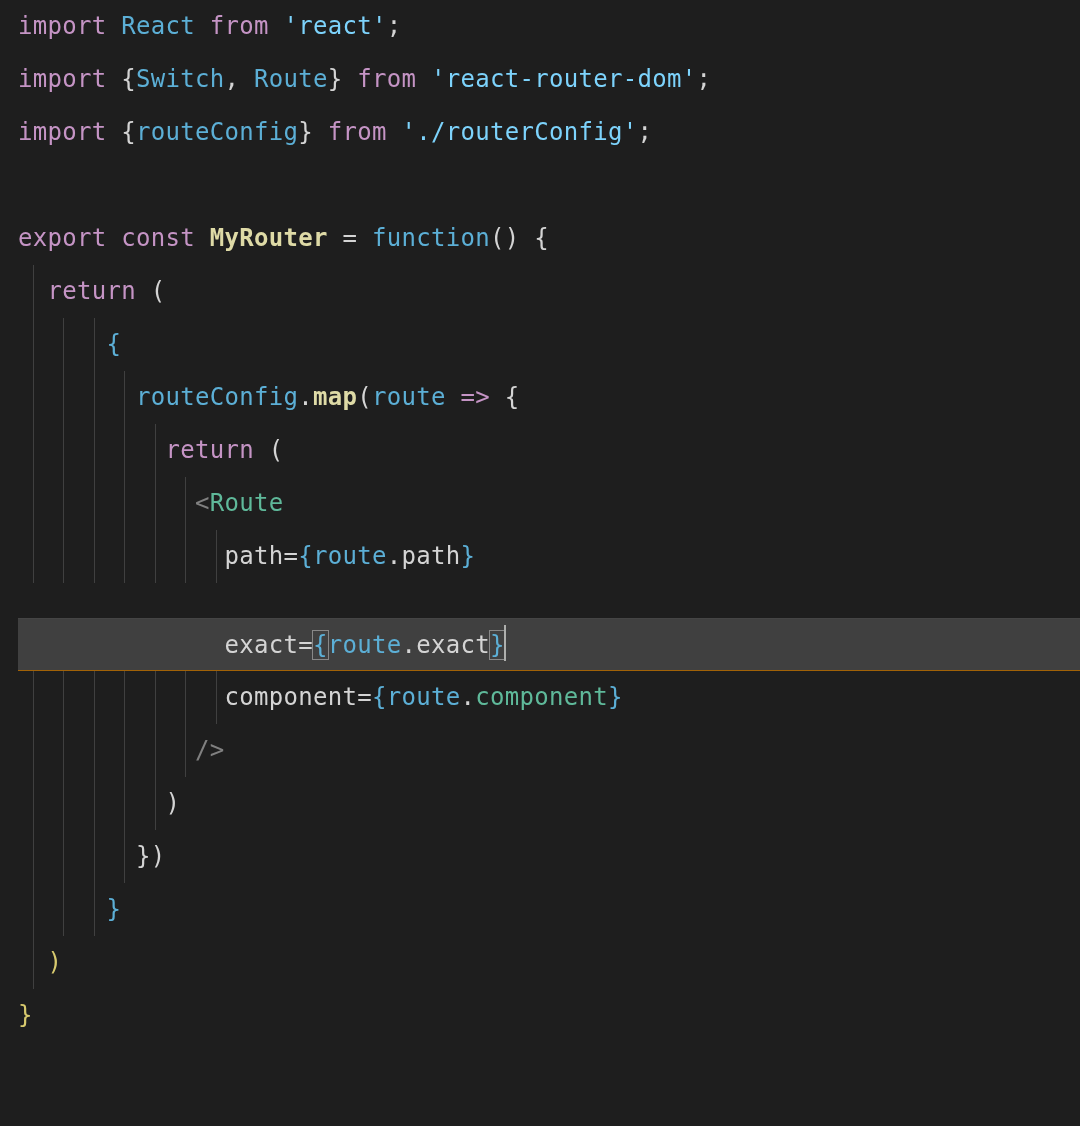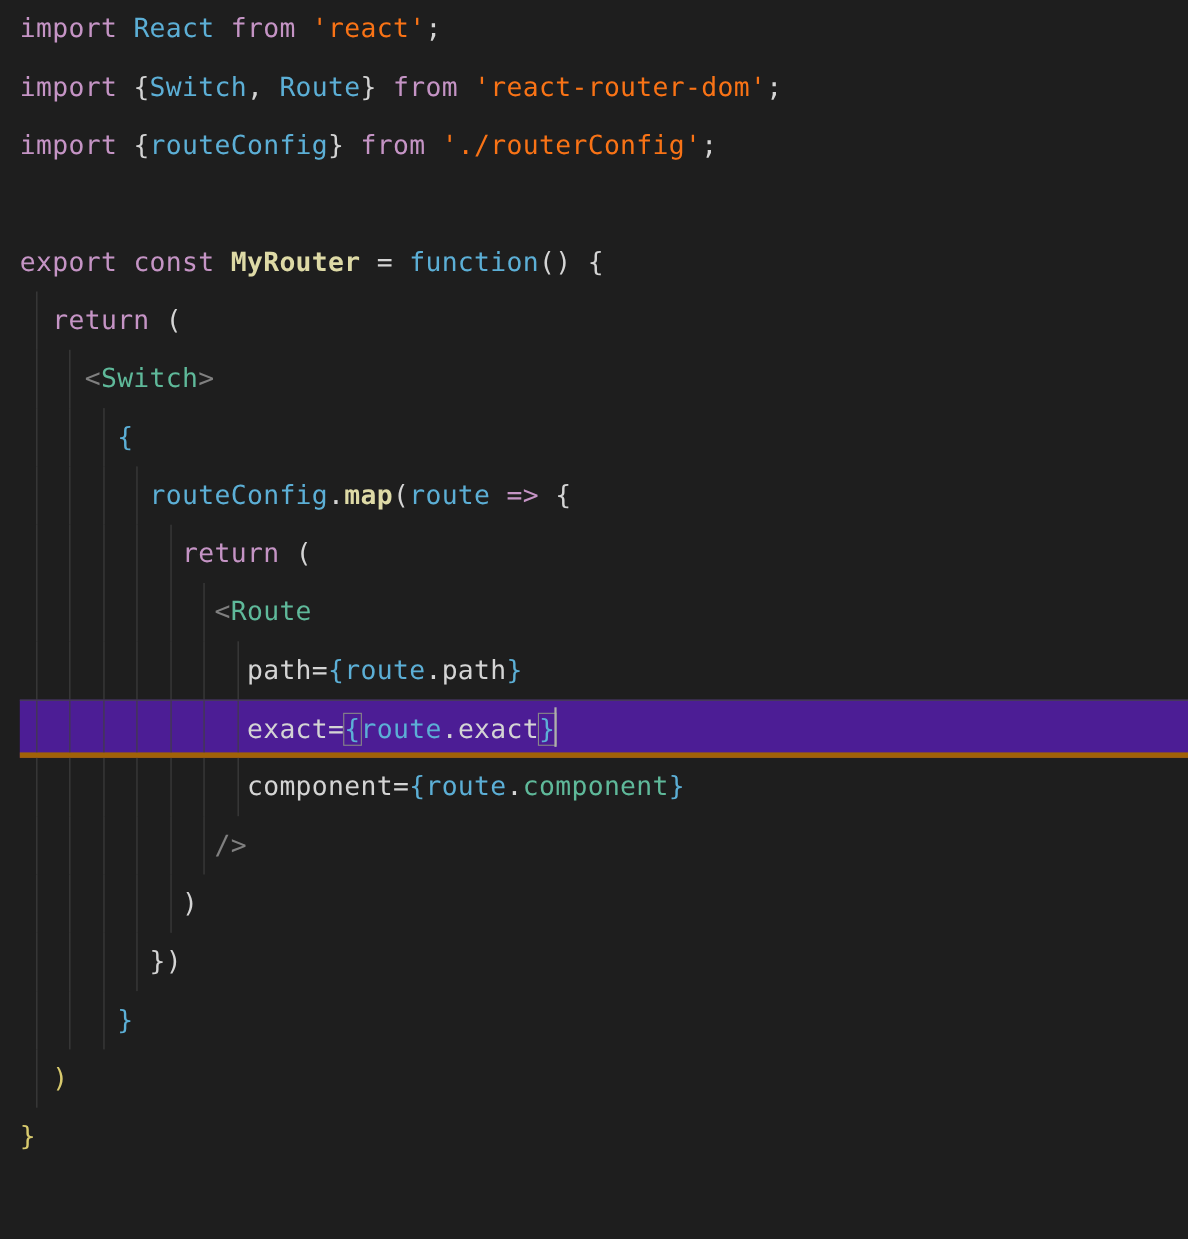--- a/index.html
+++ b/index.html
@@ -21,33 +21,34 @@
     .editor {
       padding: 0 0 0 18px;
       position: relative;
     }
     .code-line {
       position: relative;
       white-space: pre;
       height: 53px;
     }
     .code-line.current-line {
-      background-color: #4c1d95;
+      background-color: #404040;
       border-top: 1px solid #454545;
-      border-bottom: 5px solid #a16207;
+      border-bottom: 1px solid #a16207;
+      margin-top: 35px;
     }
     .indent-guide {
       position: absolute;
       width: 1px;
       background-color: #404040;
       top: 0;
       bottom: 0;
     }
     .c-keyword { color: #c594c5; }
-    .c-string { color: #f97316; }
+    .c-string { color: #7dd3fc; }
     .c-punct { color: #d4d4d4; }
     .c-type { color: #5cafd6; }
     .c-const { color: #c594c5; }
     .c-funcname { color: #dedaa6; font-weight: bold; }
     .c-func { color: #5cafd6; }
     .c-return { color: #c594c5; }
     .c-angle { color: #808080; }
     .c-tag { color: #5fb99a; }
     .c-brace { color: #5cafd6; }
     .c-attr { color: #d4d4d4; }
@@ -81,21 +82,20 @@
   <div class="code-line"><span class="c-keyword">import</span> <span class="c-punct">{</span><span class="c-type">Switch</span><span class="c-punct">,</span> <span class="c-type">Route</span><span class="c-punct">}</span> <span class="c-keyword">from</span> <span class="c-string">'react-router-dom'</span><span class="c-punct">;</span></div>
 
   <div class="code-line"><span class="c-keyword">import</span> <span class="c-punct">{</span><span class="c-type">routeConfig</span><span class="c-punct">}</span> <span class="c-keyword">from</span> <span class="c-string">'./routerConfig'</span><span class="c-punct">;</span></div>
 
   <div class="code-line"></div>
 
   <div class="code-line"><span class="c-keyword">export</span> <span class="c-const">const</span> <span class="c-funcname">MyRouter</span> <span class="c-punct">=</span> <span class="c-func">function</span><span class="c-punct">()</span> <span class="c-punct">{</span></div>
 
   <div class="code-line"><span class="indent-guide" style="left:15px"></span>  <span class="c-return">return</span> <span class="c-punct">(</span></div>
 
-  <div class="code-line"><span class="indent-guide" style="left:15px"></span><span class="indent-guide" style="left:45px"></span>    <span class="c-angle">&lt;</span><span class="c-tag">Switch</span><span class="c-angle">&gt;</span></div>
 
   <div class="code-line"><span class="indent-guide" style="left:15px"></span><span class="indent-guide" style="left:45px"></span><span class="indent-guide" style="left:76px"></span>      <span class="c-brace">{</span></div>
 
   <div class="code-line"><span class="indent-guide" style="left:15px"></span><span class="indent-guide" style="left:45px"></span><span class="indent-guide" style="left:76px"></span><span class="indent-guide" style="left:106px"></span>        <span class="c-type">routeConfig</span><span class="c-punct">.</span><span class="c-funcname">map</span><span class="c-punct">(</span><span class="c-type">route</span> <span class="c-arrow">=&gt;</span> <span class="c-punct">{</span></div>
 
   <div class="code-line"><span class="indent-guide" style="left:15px"></span><span class="indent-guide" style="left:45px"></span><span class="indent-guide" style="left:76px"></span><span class="indent-guide" style="left:106px"></span><span class="indent-guide" style="left:137px"></span>          <span class="c-return">return</span> <span class="c-punct">(</span></div>
 
   <div class="code-line"><span class="indent-guide" style="left:15px"></span><span class="indent-guide" style="left:45px"></span><span class="indent-guide" style="left:76px"></span><span class="indent-guide" style="left:106px"></span><span class="indent-guide" style="left:137px"></span><span class="indent-guide" style="left:167px"></span>            <span class="c-angle">&lt;</span><span class="c-tag">Route</span></div>
 
   <div class="code-line"><span class="indent-guide" style="left:15px"></span><span class="indent-guide" style="left:45px"></span><span class="indent-guide" style="left:76px"></span><span class="indent-guide" style="left:106px"></span><span class="indent-guide" style="left:137px"></span><span class="indent-guide" style="left:167px"></span><span class="indent-guide" style="left:198px"></span>              <span class="c-attr">path</span><span class="c-punct">=</span><span class="c-brace">{</span><span class="c-type">route</span><span class="c-punct">.</span><span class="c-prop">path</span><span class="c-brace">}</span></div>

